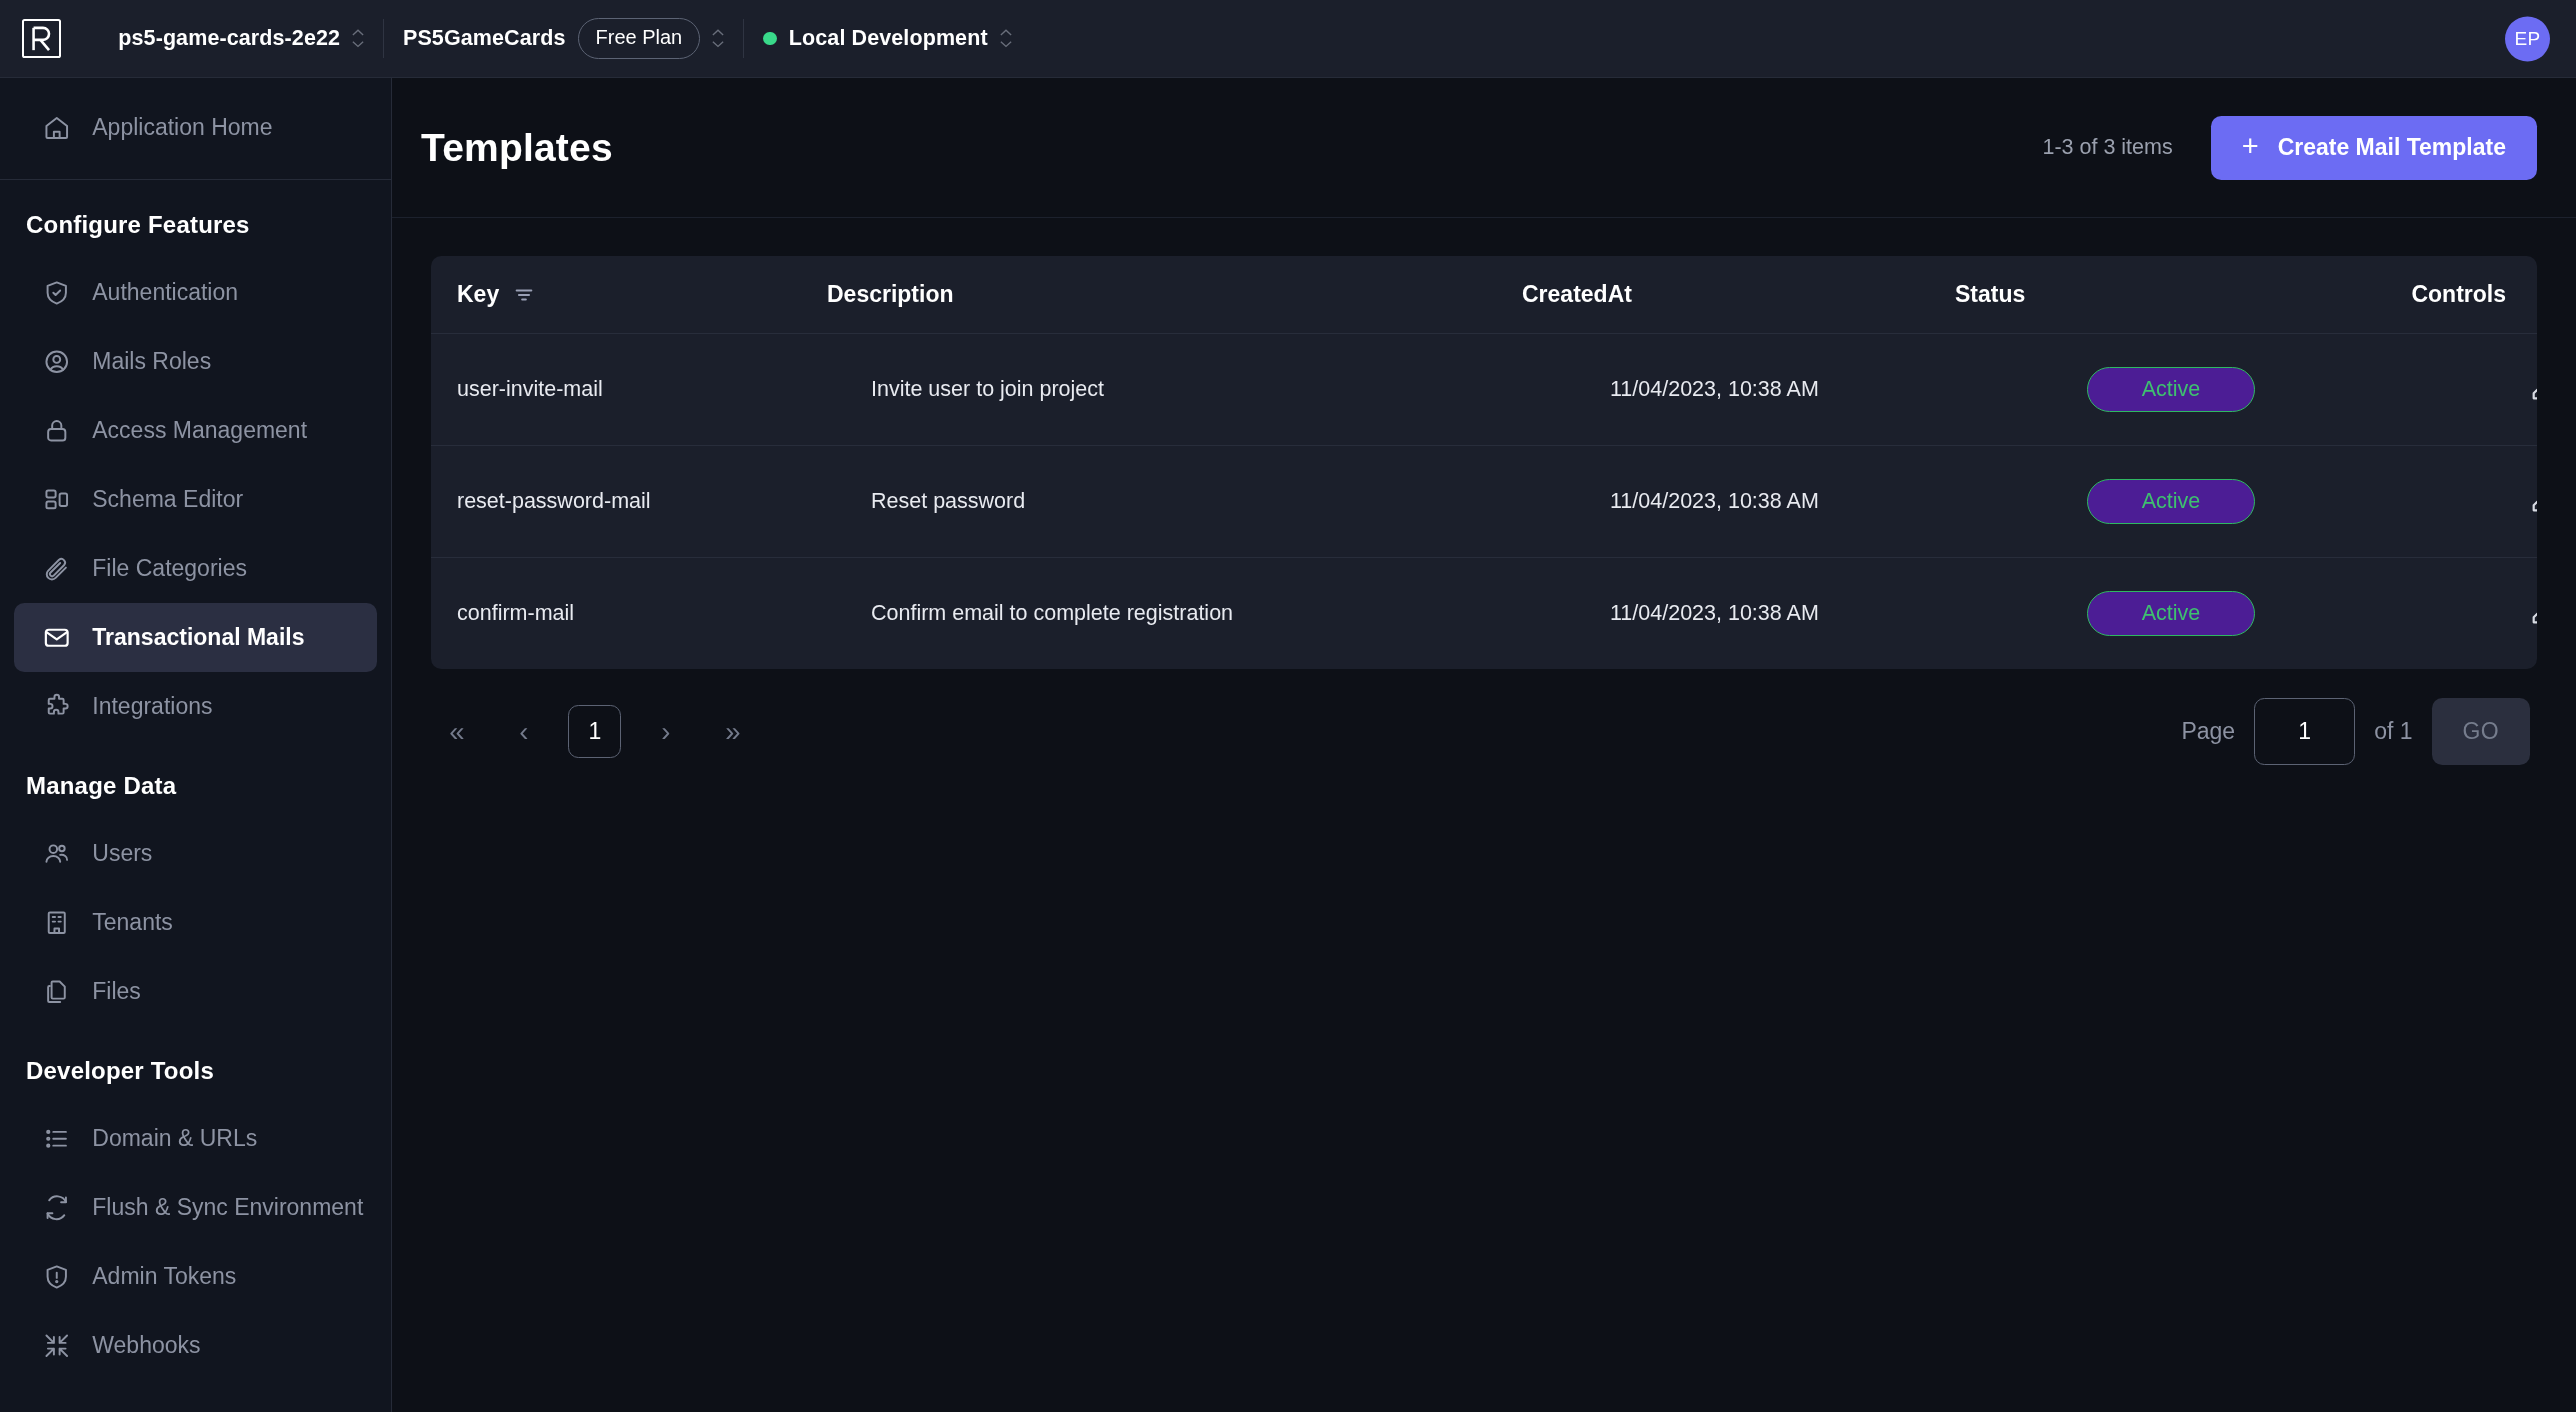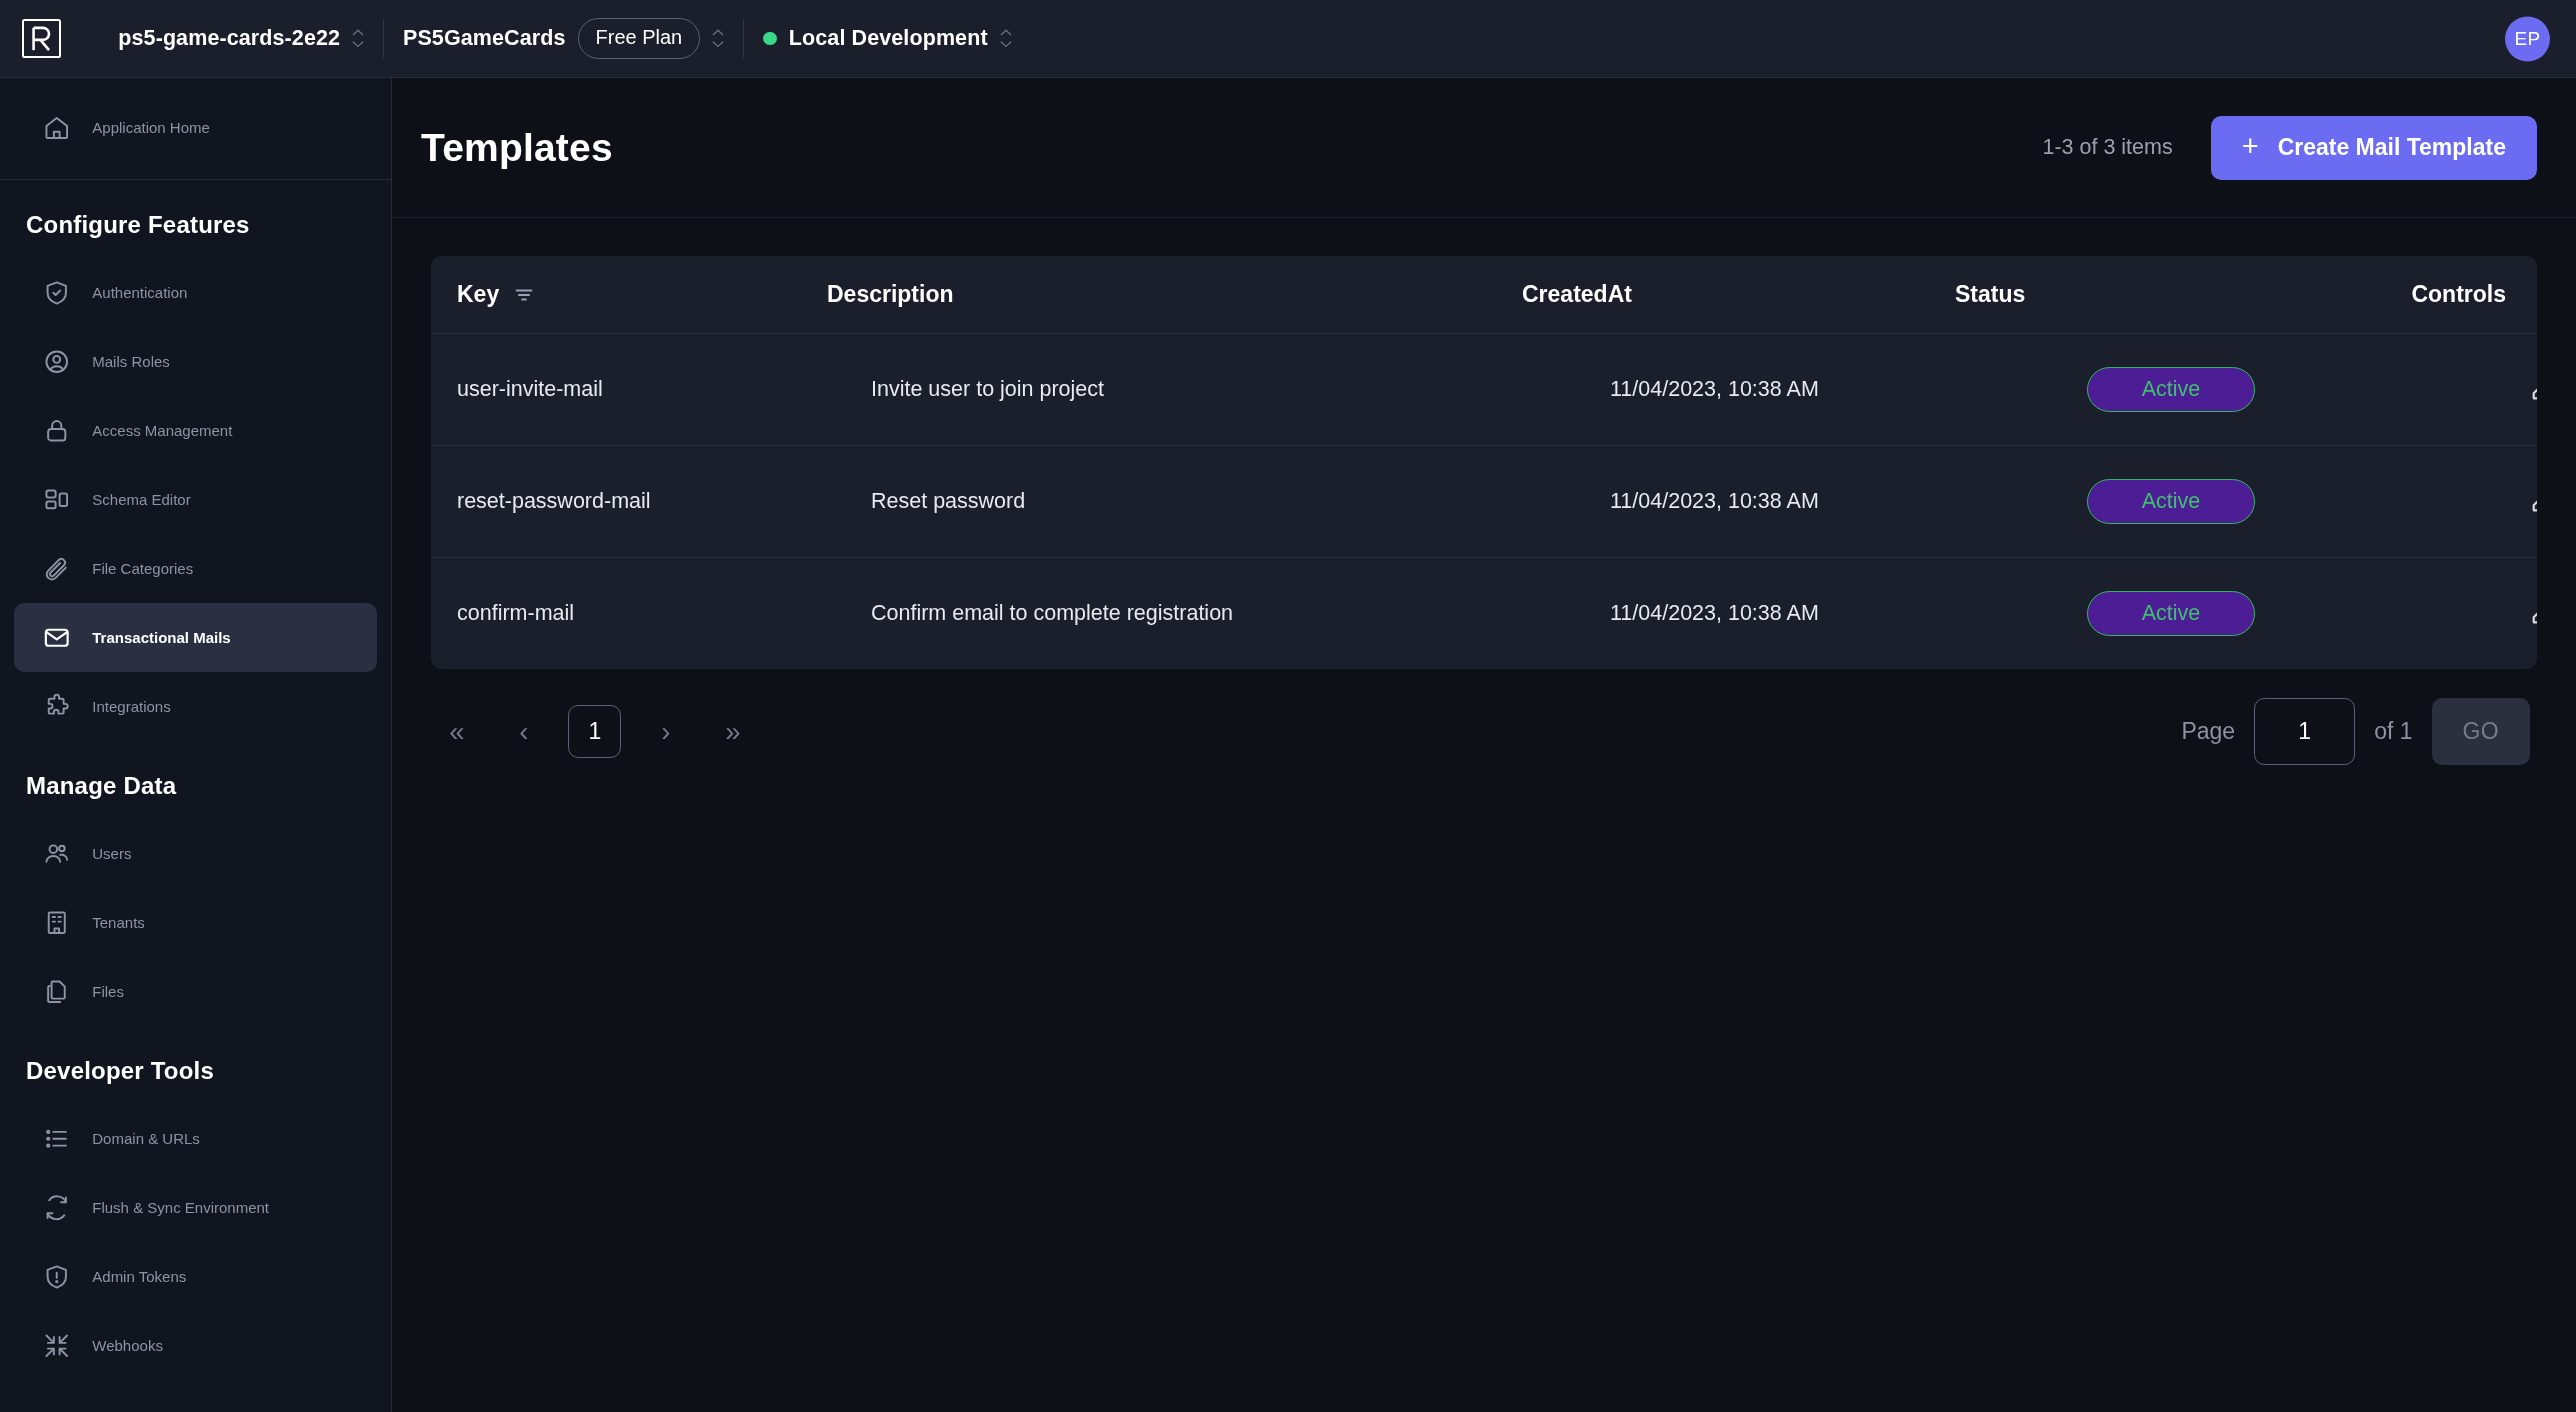--- a/index.html
+++ b/index.html
@@ -64,21 +64,21 @@
     overflow: hidden;
     padding-bottom: 8.6px;
   }
   .nav-item {
     display: flex; align-items: center; gap: 20.6px;
     height: 69px;
     padding: 0 29px;
     margin: 0 13.7px;
     border-radius: 10.3px;
     color: #8d93a3;
-    font-size: 15px;
+    font-size: 23px;
     white-space: nowrap;
     text-align: center;
   }
   .nav-item .ico { width: 29px; height: 29px; flex: 0 0 29px; display:flex; align-items:center; justify-content:center; }
   .nav-item .ico svg { display:block; }
   .nav-item.active { background: #2b2f42; color: #ffffff; font-weight: 700; }
   .nav-item.active .ico svg { stroke: #ffffff; }
   .sec-divider { height: 0.9px; background: #262b38; margin: 17px 0 0; }
   .sec-title {
     color: #ffffff; font-size: 24px; font-weight: 700;

